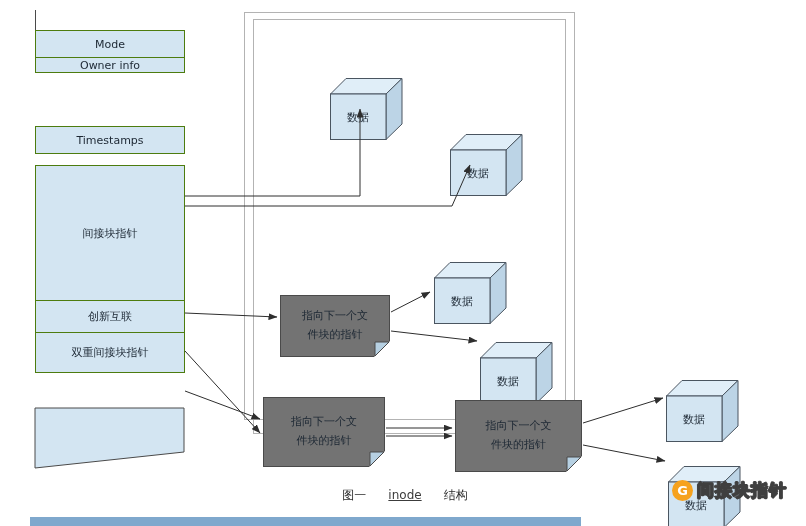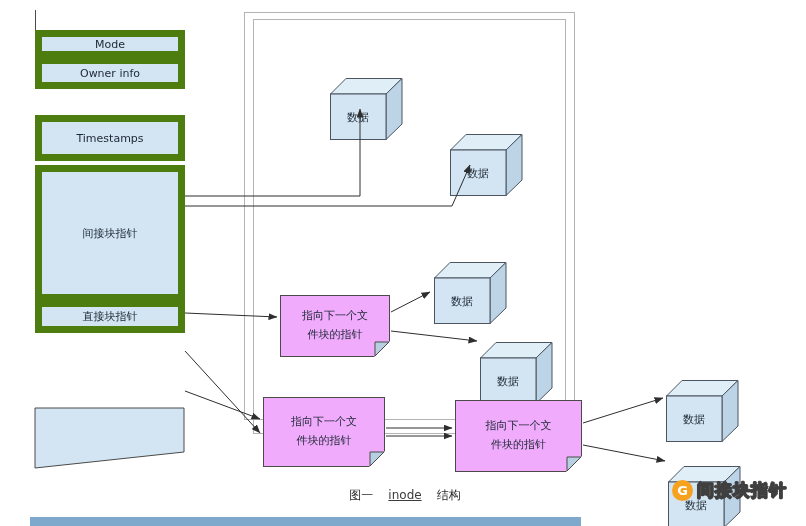--- a/index.html
+++ b/index.html
@@ -6,55 +6,55 @@
   body{font-family:"DejaVu Sans","Liberation Sans",sans-serif;}
   #canvas{position:relative;width:806px;height:526px;background:#ffffff;overflow:hidden;}
 
   
   .frame{position:absolute;border:1px solid #b3b3b3;background:transparent;box-sizing:border-box;}
   #frame-outer{left:244px;top:12px;width:331px;height:408px;}
   #frame-inner{left:253px;top:19px;width:313px;height:415px;}
 
   
   #inode-table{position:absolute;left:35px;top:30px;width:150px;height:445px;}
-  .trow{position:absolute;left:0;width:150px;box-sizing:border-box;border:7px solid #4d7c0f;
+  .trow{position:absolute;left:0;width:150px;box-sizing:border-box;border:1px solid #4d7c0f;
         background:#d3e5f2;display:flex;align-items:center;justify-content:center;
         font-size:11px;color:#1c2733;text-align:center;}
   .r0{top:0;height:28px}
-  .r1{top:27px;height:32px}
+  .r1{top:27px;height:16px}
   .r2{top:58px;height:33px}
-  .r3{top:85px;height:46px}
+  .r3{top:96px;height:28px}
   .r4{top:135px;height:136px}
   .r5{top:270px;height:33px}
   .r6{top:302px;height:41px}
   .r7{top:342px;height:37px}
 
   
   .cube{position:absolute;width:76px;height:62px;margin-top:34px;}
   .cube svg{position:absolute;left:0;top:0;}
   .cube-top{fill:#e0eef8;stroke:#4a5560;stroke-width:1;}
   .cube-side{fill:#bcd4e6;stroke:#4a5560;stroke-width:1;}
   .cube-front{fill:#d3e5f2;stroke:#4a5560;stroke-width:1;}
   .cube-label{position:absolute;left:0;top:16px;width:56px;height:46px;display:flex;
               align-items:center;justify-content:center;font-size:11px;color:#1c2733;}
 
   
-  .note{position:absolute;background:#f0abfc;border:1px solid #4a4a4a;box-sizing:border-box;
+  .note{position:absolute;background:#737373;border:1px solid #4a4a4a;box-sizing:border-box;
         display:flex;align-items:center;justify-content:center;font-size:11px;color:#1c2733;
         text-align:center;}
   .note-label{max-width:70px;line-height:1.7;}
   .note-fold{position:absolute;right:-1px;bottom:-1px;width:16px;height:16px;}
 
   
   #connectors{position:absolute;left:0;top:0;pointer-events:none;}
 
   
   #caption{position:absolute;left:305px;top:487px;width:200px;text-align:center;
            font-size:12px;color:#2b2b2b;}
-  #caption .caption-link{margin:0 15px;text-decoration:underline;color:#3c3c3c;cursor:pointer;}
+  #caption .caption-link{margin:0 22px;text-decoration:underline;color:#3c3c3c;cursor:pointer;}
 
   
   #watermark{position:absolute;left:672px;top:479px;display:flex;align-items:center;gap:4px;}
   .wm-icon{width:21px;height:21px;border-radius:50%;background:#f6a21e;color:#ffffff;
            display:flex;align-items:center;justify-content:center;font-size:13px;font-weight:bold;}
   .wm-text{font-size:17px;font-weight:bold;color:#ffffff;letter-spacing:1px;
            -webkit-text-stroke:1.2px #3f3f3f;
            text-shadow:1px 0 0 #3f3f3f,-1px 0 0 #3f3f3f,0 1px 0 #3f3f3f,0 -1px 0 #3f3f3f;}
 
   
@@ -75,21 +75,24 @@
     <div class="trow r1">
         <span>Owner info</span>
       </div>
     <div class="trow r3">
         <span>Timestamps</span>
       </div>
     <div class="trow r4">
         <span>间接块指针</span>
       </div>
     <div class="trow r5">
-        <span>直接块指针</span>
+        <span>创新互联</span>
+      </div>
+    <div class="trow r6">
+        <span>双重间接块指针</span>
       </div>
   </div>
 
   <div class="cube" style="left:330px;top:44px;">
     <svg width="76" height="62">
       <polygon class="cube-top" points="0.5,16 16,0.5 72,0.5 56,16"></polygon>
       <polygon class="cube-side" points="56,16 72,0.5 72,46 56,61.5"></polygon>
       <rect class="cube-front" x="0.5" y="16" width="55.5" height="45.5"></rect>
     </svg>
     <div class="cube-label">数据</div>

